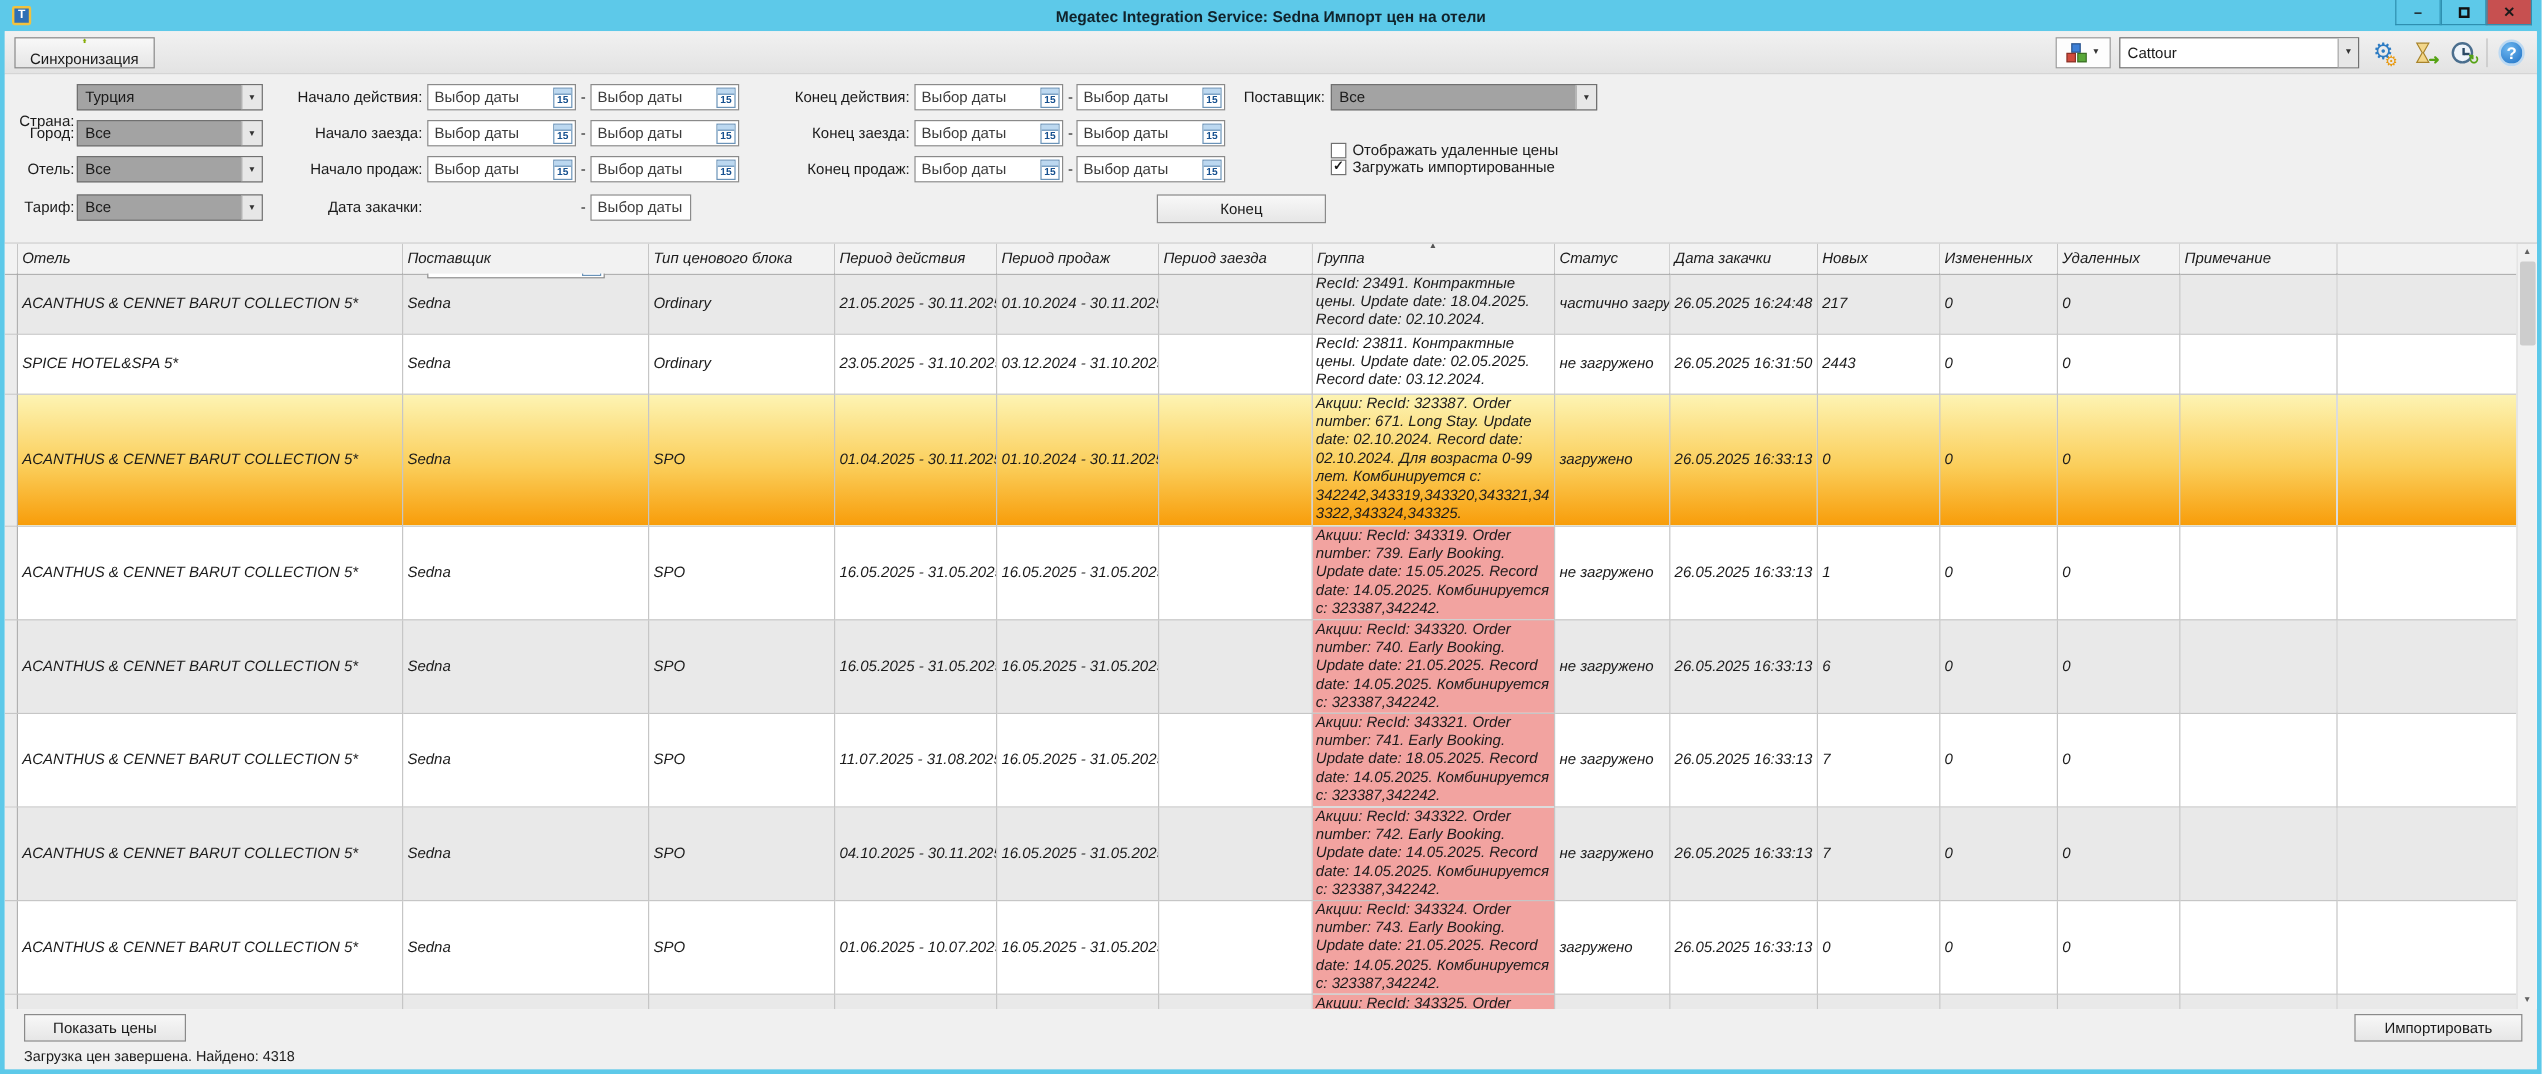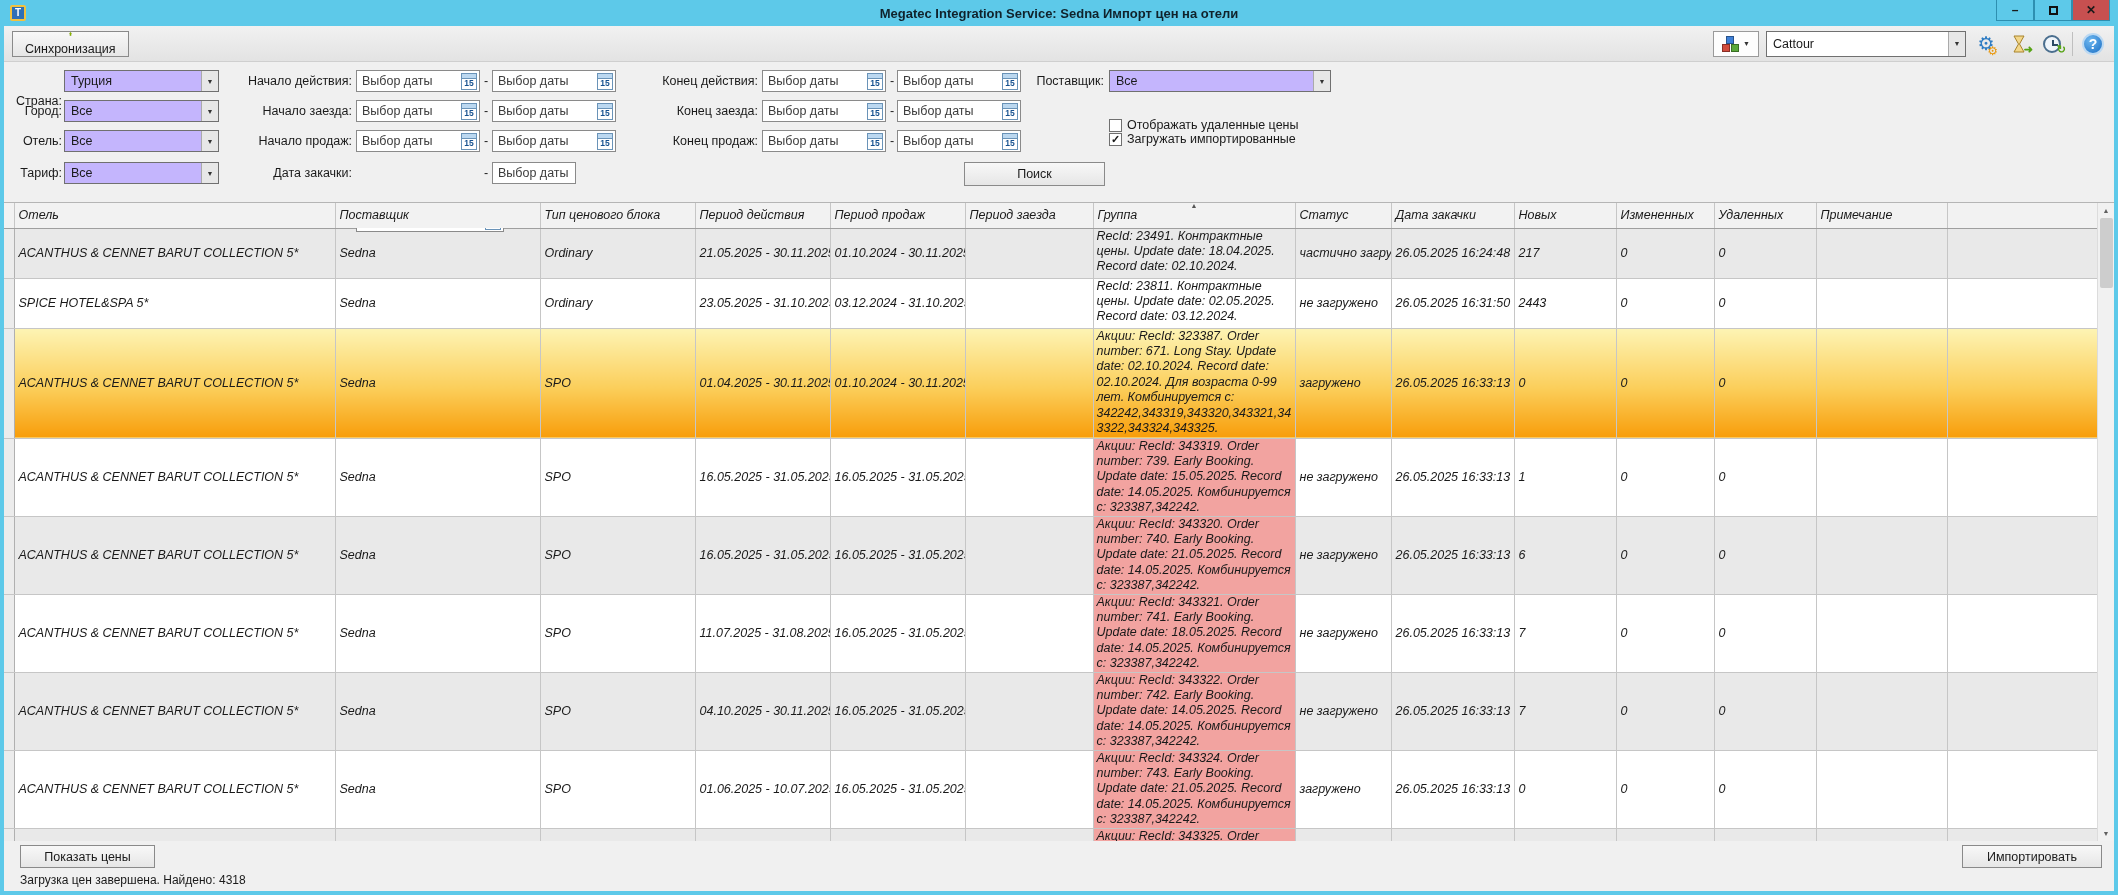--- a/index.html
+++ b/index.html
@@ -29,21 +29,21 @@
          display:inline-flex; align-items:center; justify-content:center; padding:0 12px; }
   .syncbtn { gap:6px;flex-direction:column; }
   .tb-right { margin-left:auto; display:flex; align-items:center; gap:7px; }
   .cubesbtn { width:46px; height:26px; border:1px solid #9a9a9a; background:#fdfdfd;
               display:flex; align-items:center; justify-content:center; gap:3px; }
   .cubes { position:relative; width:18px; height:16px; }
   .cube { position:absolute; width:8px; height:8px; border:1px solid rgba(0,0,0,.35); }
   .cube.r { background:#d14b3d; left:0; bottom:0; }
   .cube.g { background:#59a839; left:9px; bottom:0; }
   .cube.b { background:#3d7fd6; left:4px; top:0; }
-  .combo { border:1px solid #707070; background:#c4b5fd; display:flex; align-items:stretch; height:22px; }
+  .combo { border:1px solid #707070; background:#a3a3a3; display:flex; align-items:stretch; height:22px; }
   .combo .val { flex:1; display:flex; align-items:center; padding:0 6px; white-space:nowrap; overflow:hidden; }
   .combo .arrbox { width:17px; display:flex; align-items:center; justify-content:center;
                    border-left:1px solid #aaa; background:#e7e7e7; font-size:7px; color:#333; }
   .combo.white { background:#fff; height:26px; }
   .iconbtn { width:26px; height:26px; display:flex; align-items:center; justify-content:center; position:relative; }
   .gear1 { font-size:19px; color:#2e7cc3; line-height:1; }
   .gear2 { position:absolute; right:1px; bottom:0; font-size:12px; color:#e8980f; line-height:1; }
   .greenarrow { position:absolute; right:-1px; bottom:1px; font-size:11px; color:#55a314; font-weight:bold; }
   .clockface { width:18px; height:18px; border-radius:50%; border:2px solid #4a6e8e; background:#eef4fa; position:relative; }
   .clockface::before { content:""; position:absolute; left:7px; top:3px; width:2px; height:6px; background:#2a4a66; }
@@ -300,21 +300,21 @@
           <span class="txt filled">26.05.2025</span>
           <span class="cal">
               <span class="calnum">15</span>
             </span>
         </div>
         <span class="dash" style="left:480px;">-</span>
         <div class="dp" style="left:488px;width:84px;">
           <span class="txt">Выбор даты</span>
         </div>
         <div class="btn searchbtn">
-          <span>Поиск</span>
+          <span>Конец</span>
         </div>
       </div>
     </div>
 
     <div class="gridwrap">
       <div class="gridmain">
         <table>
           <colgroup>
             <col style="width:10px">
               <col style="width:321px">

